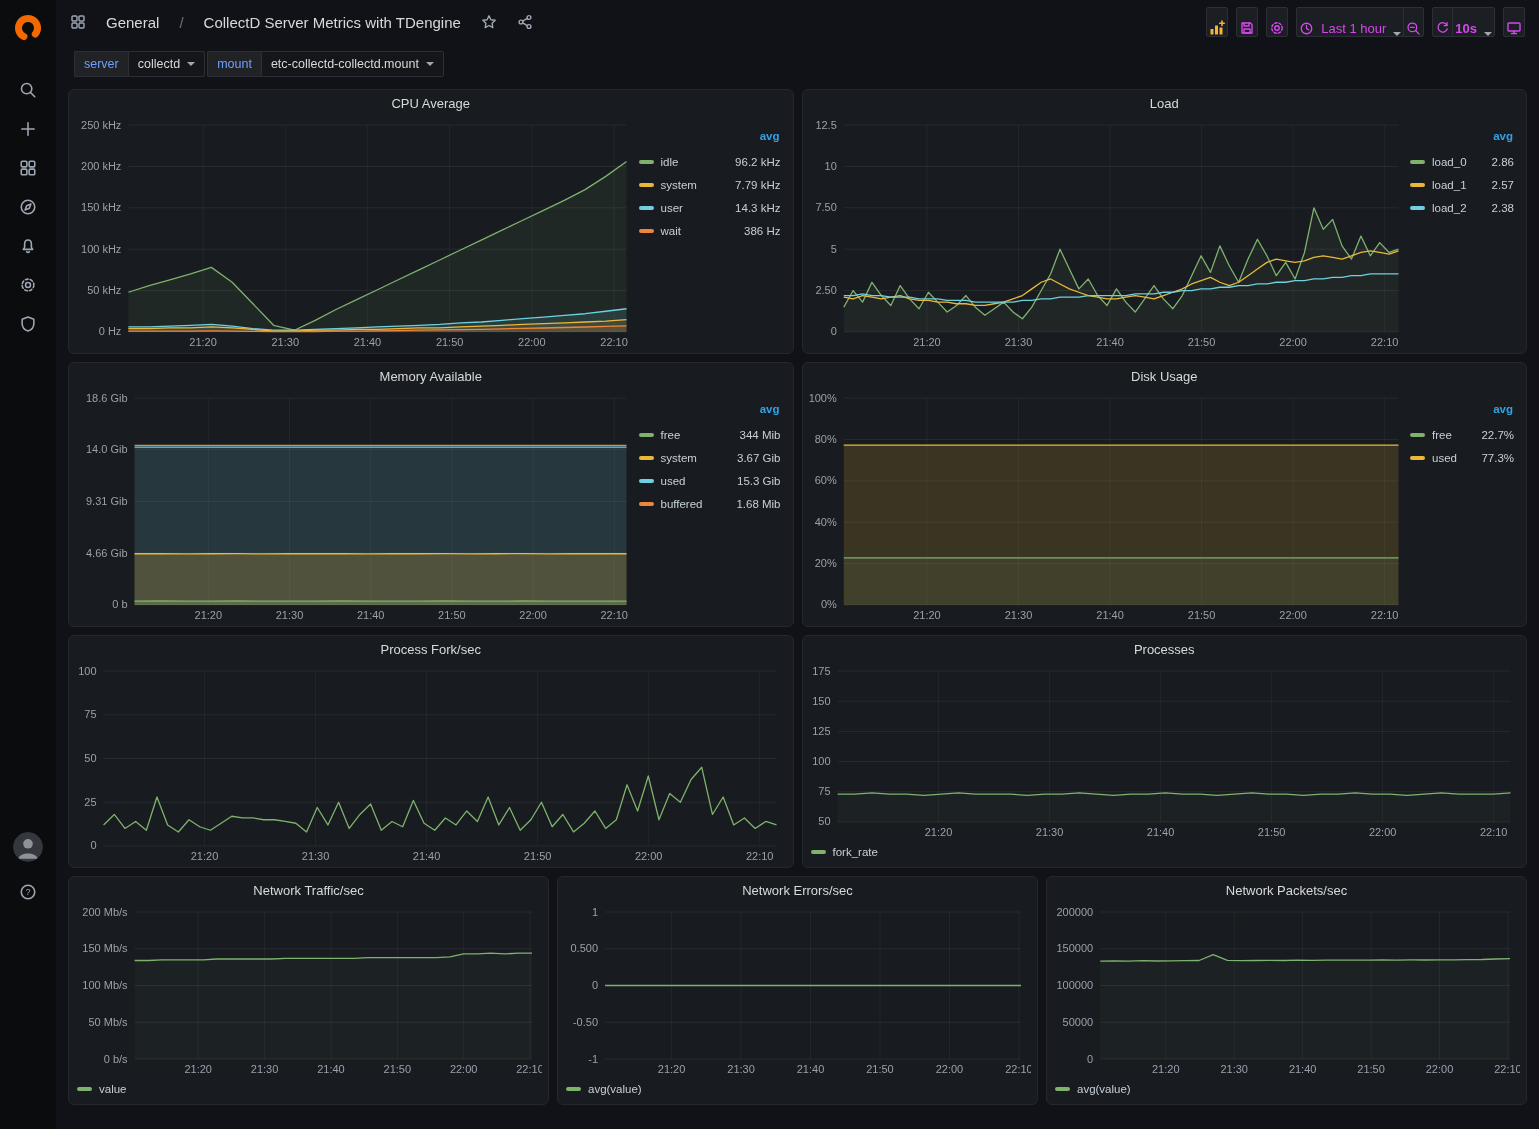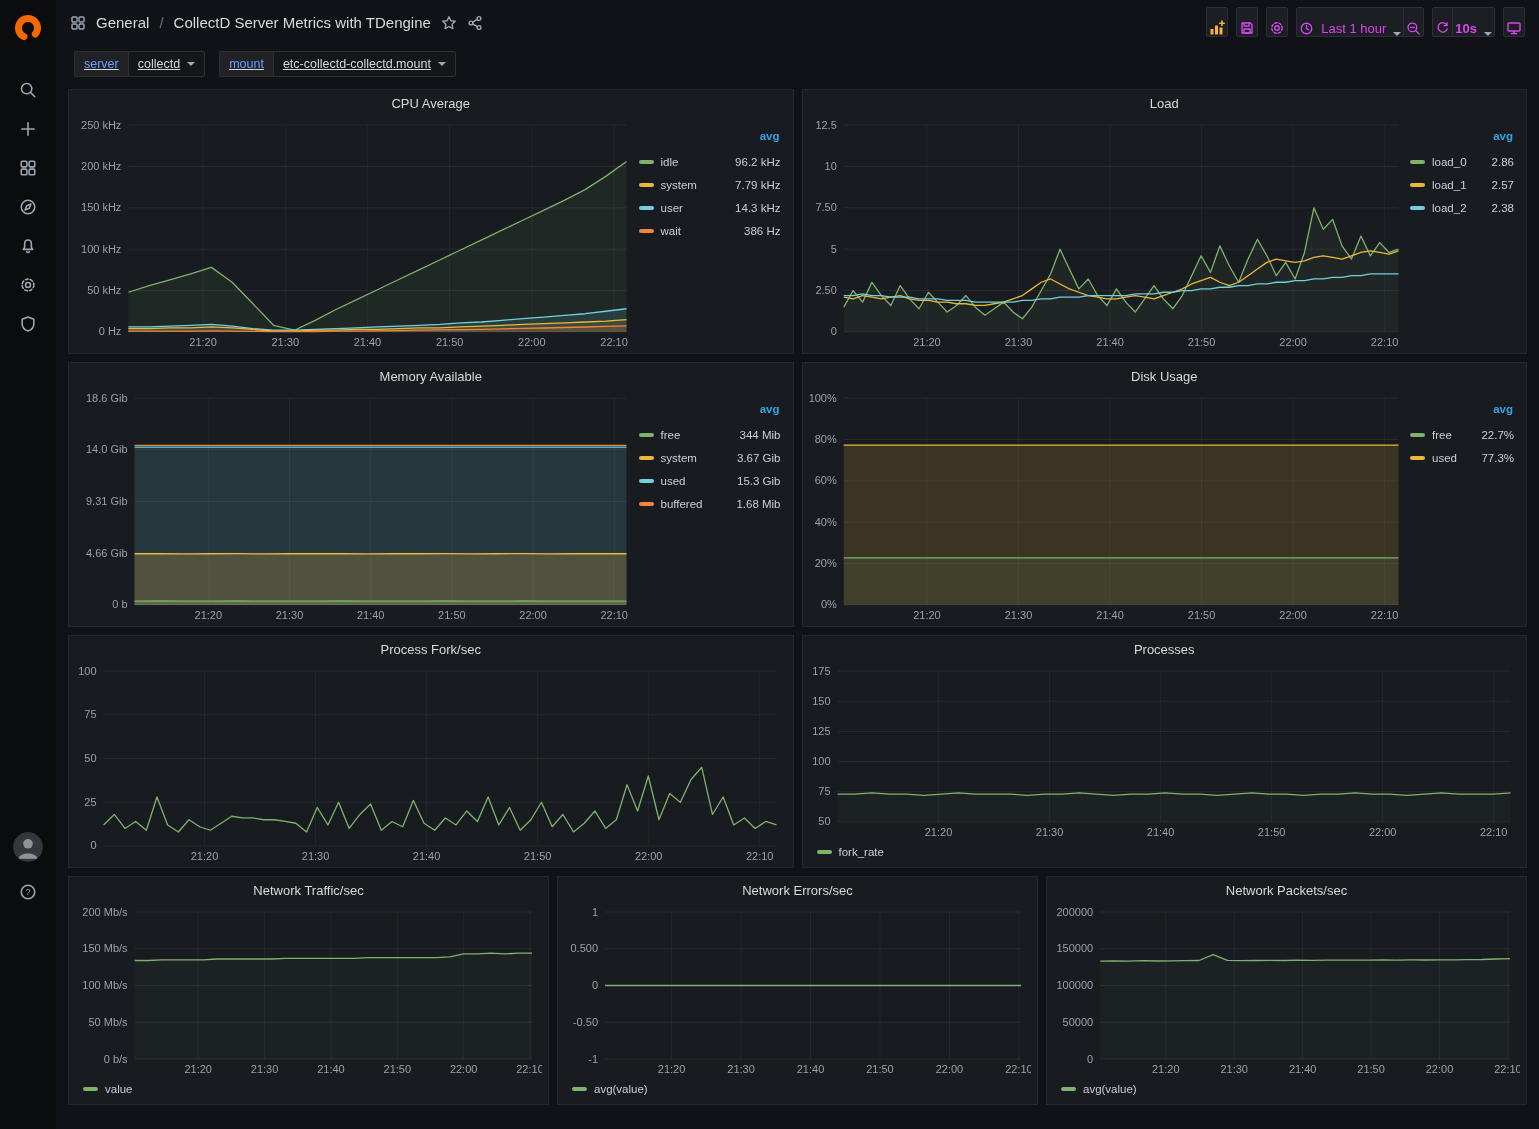--- a/index.html
+++ b/index.html
@@ -24,75 +24,75 @@
   .side-bottom { margin-top:auto; margin-bottom:218px; display:flex; flex-direction:column; align-items:center; }
   .avatar { width:30px; height:30px; border-radius:50%; overflow:hidden; margin-bottom:10px; cursor:pointer; }
 
   
   svg.i { stroke:currentColor; fill:none; stroke-width:1.4; stroke-linecap:round; stroke-linejoin:round; display:block; }
 
   
   .main { flex:1; display:flex; flex-direction:column; min-width:0; }
 
   .topnav { height:44px; display:flex; align-items:center; justify-content:space-between; padding:0 14px 0 14px; }
-  .nav-left { display:flex; align-items:flex-end; gap:10px; color:#d8d9da; }
+  .nav-left { display:flex; align-items:flex-start; gap:20px; color:#d8d9da; }
   .crumb { font-size:15px; }
   .crumb-sep { color:#6c7077; font-size:15px; }
   .nav-icon { color:#9fa7b3; display:flex; align-items:center; cursor:pointer; }
   .nav-right { display:flex; align-items:center; gap:8px; }
   .btn-group { display:flex; }
   .nav-btn {
     height:30px; background:#1b1e23; border:1px solid #2c3036; border-radius:2px;
     display:flex; align-items:flex-end; gap:7px; padding:0 2px; color:#d946ef;
     font-size:13px; cursor:pointer; white-space:nowrap;
   }
   .btn-group .nav-btn { border-radius:0; }
   .btn-group .nav-btn:first-child { border-radius:2px 0 0 2px; }
   .btn-group .nav-btn:last-child { border-radius:0 2px 2px 0; margin-left:-1px;font-weight:bold; }
   .caret { width:0; height:0; border-left:4px solid transparent; border-right:4px solid transparent; border-top:4px solid #9fa7b3; display:inline-block; }
 
   
-  .varbar { display:flex; gap:14px; padding:7px 18px 12px; align-items:flex-end;text-decoration:underline; }
+  .varbar { display:flex; gap:2px; padding:7px 18px 12px; align-items:flex-end; }
   .var { display:flex; align-items:center; height:26px; font-size:12.5px; cursor:pointer; }
   .var-label {
     background:#202226; color:#6e9fff; padding:0 9px; height:26px;
     display:flex; align-items:center; border:1px solid #2c3036; border-right:none;
     border-radius:2px 0 0 2px;
   }
   .var-value {
     border:1px solid #2c3036; padding:0 9px; height:26px; color:#d8d9da;
     display:flex; align-items:center; gap:7px; border-radius:0 2px 2px 0; background:#141619;
   }
 
   
   .dashboard { padding:0 12px 12px; display:flex; flex-direction:column; gap:8px; flex:1; min-height:0; }
   .row { display:flex; gap:8px; }
   .row-1 .panel, .row-2 .panel { height:265px; }
   .row-3 .panel { height:233px; }
   .row-4 .panel { height:229px; }
   .panel {
-    flex:1; background:#181b1f; border:1px solid #25272e; border-radius:0;
+    flex:1; background:#181b1f; border:1px solid #25272e; border-radius:6px;
     display:flex; flex-direction:column; min-width:0;
   }
   .panel-title {
     height:26px; display:flex; align-items:center; justify-content:center;
     font-size:13px; font-weight:500; color:#d8d9da; cursor:pointer; flex-shrink:0;
   }
   .panel-chart-wrap { flex:1; display:flex; min-height:0; padding:0 6px 2px 4px; }
   .chart { flex:1; min-width:0; position:relative; }
   .chart svg { width:100%; height:100%; display:block; }
   svg text.tick { fill:#9aa1a9; font-size:11px; font-family:"Liberation Sans", sans-serif; stroke:none; }
 
   .legend-right { width:150px; flex-shrink:0; padding:14px 6px 0 2px; font-size:11.5px; }
   .legend-right.narrow { width:112px; }
   .legend-header { text-align:right; color:#33a2e5; font-weight:700; height:20px; padding-right:1px; }
   .legend-row { display:flex; align-items:center; gap:7px; height:23px; cursor:pointer; color:#c7d0d9; }
   .swatch { width:15px; height:4px; border-radius:2px; flex-shrink:0; display:inline-block; }
   .lval { margin-left:auto; }
-  .legend-bottom { display:flex; align-items:center; gap:18px; padding:0 0 7px 14px; height:24px; font-size:11.5px; flex-shrink:0; }
+  .legend-bottom { display:flex; align-items:center; gap:18px; padding:0 0 7px 8px; height:24px; font-size:11.5px; flex-shrink:0; }
   .legend-bottom .legend-row { height:18px; }
 </style>
 </head>
 <body>
 
 <div class="app">
 
   <aside class="sidebar">
     <div class="logo">
       <svg width="30" height="30" viewBox="0 0 30 30">

